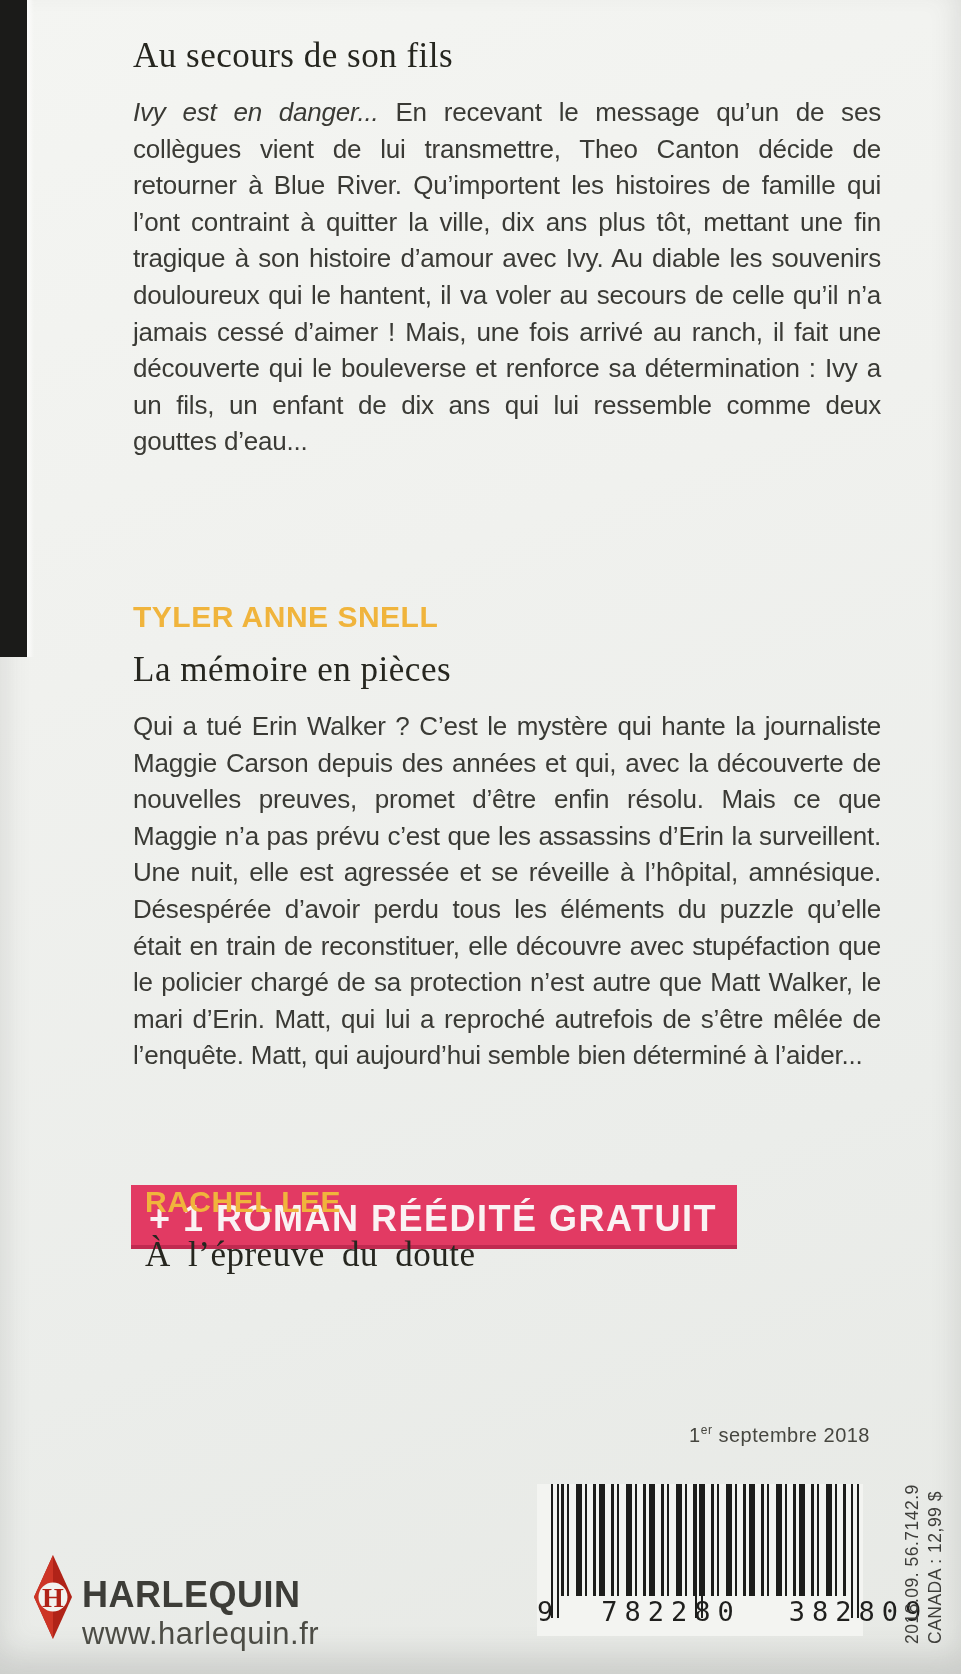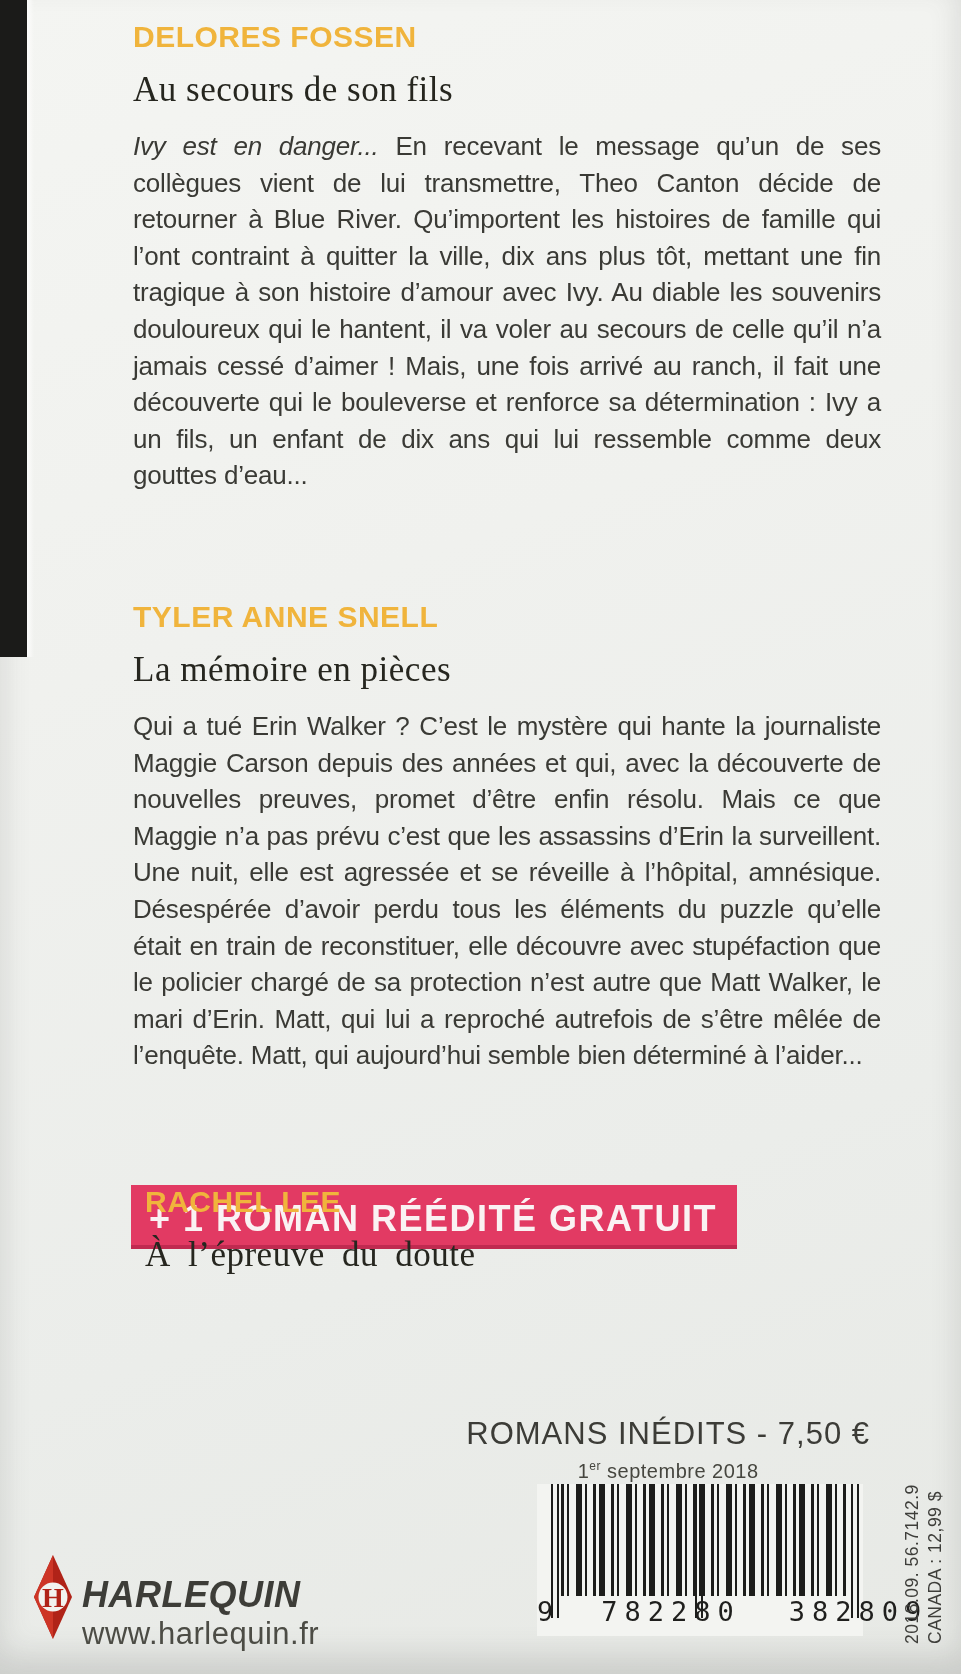--- a/index.html
+++ b/index.html
@@ -120,21 +120,20 @@
     position: absolute; left: 33px; top: 1554px;
     display: flex; align-items: flex-start;
   }
   .logo-text { margin-left: 9px; }
   .wordmark {
     margin-top: 20px;
     font-size: 36px;
     font-weight: bold;
     letter-spacing: 0.5px;
     color: #3d3d38;
-    font-style: italic;
   }
   .publisher-url {
     margin-top: 0;
     font-size: 31px;
     letter-spacing: 0.5px;
     color: #4c4c45;
   }
   .spine-codes {
     position: absolute;
     right: 14px; top: 1388px;
@@ -150,40 +149,38 @@
 </style>
 </head>
 <body>
 
 <div class="cover">
 
   <div class="black-strip"></div>
   <div class="page-edge"></div>
 
   <section class="section" style="top:20px">
-    <h3 class="author">DELORES FOSSEN</h3>
     <h2 class="book-title">Au secours de son fils</h2>
     <p class="blurb"><em>Ivy est en danger...</em> <span>En recevant le message qu’un de ses collègues vient de lui transmettre, Theo Canton décide de retourner à Blue River. Qu’importent les histoires de famille qui l’ont contraint à quitter la ville, dix ans plus tôt, mettant une fin tragique à son histoire d’amour avec Ivy. Au diable les souvenirs douloureux qui le hantent, il va voler au secours de celle qu’il n’a jamais cessé d’aimer ! Mais, une fois arrivé au ranch, il fait une découverte qui le bouleverse et renforce sa détermination : Ivy a un fils, un enfant de dix ans qui lui ressemble comme deux gouttes d’eau...</span></p>
   </section>
 
   <section class="section" style="top:600px">
     <h3 class="author">TYLER ANNE SNELL</h3>
     <h2 class="book-title">La mémoire en pièces</h2>
     <p class="blurb"><span>Qui a tué Erin Walker ? C’est le mystère qui hante la journaliste Maggie Carson depuis des années et qui, avec la découverte de nouvelles preuves, promet d’être enfin résolu. Mais ce que Maggie n’a pas prévu c’est que les assassins d’Erin la surveillent. Une nuit, elle est agressée et se réveille à l’hôpital, amnésique. Désespérée d’avoir perdu tous les éléments du puzzle qu’elle était en train de reconstituer, elle découvre avec stupéfaction que le policier chargé de sa protection n’est autre que Matt Walker, le mari d’Erin. Matt, qui lui a reproché autrefois de s’être mêlée de l’enquête. Matt, qui aujourd’hui semble bien déterminé à l’aider...</span></p>
   </section>
 
   <div class="promo-banner">+ 1 ROMAN RÉÉDITÉ GRATUIT</div>
 
   <section class="section book3">
     <h3 class="author">RACHEL LEE</h3>
     <h2 class="book-title">À l’épreuve du doute</h2>
   </section>
 
   <div class="price-block">
-    <div class="price-line">ROMANS INÉDITS - 7,50 €</div>
     <div class="release-date"><span>1</span><sup>er</sup> <span>septembre 2018</span></div>
   </div>
 
   <div class="barcode">
     <div class="bars"></div>
     <span class="guard g-left"></span>
     <span class="guard g-mid"></span>
     <span class="guard g-right"></span>
     <div class="barcode-digits">
       <span class="d-first">9</span>

